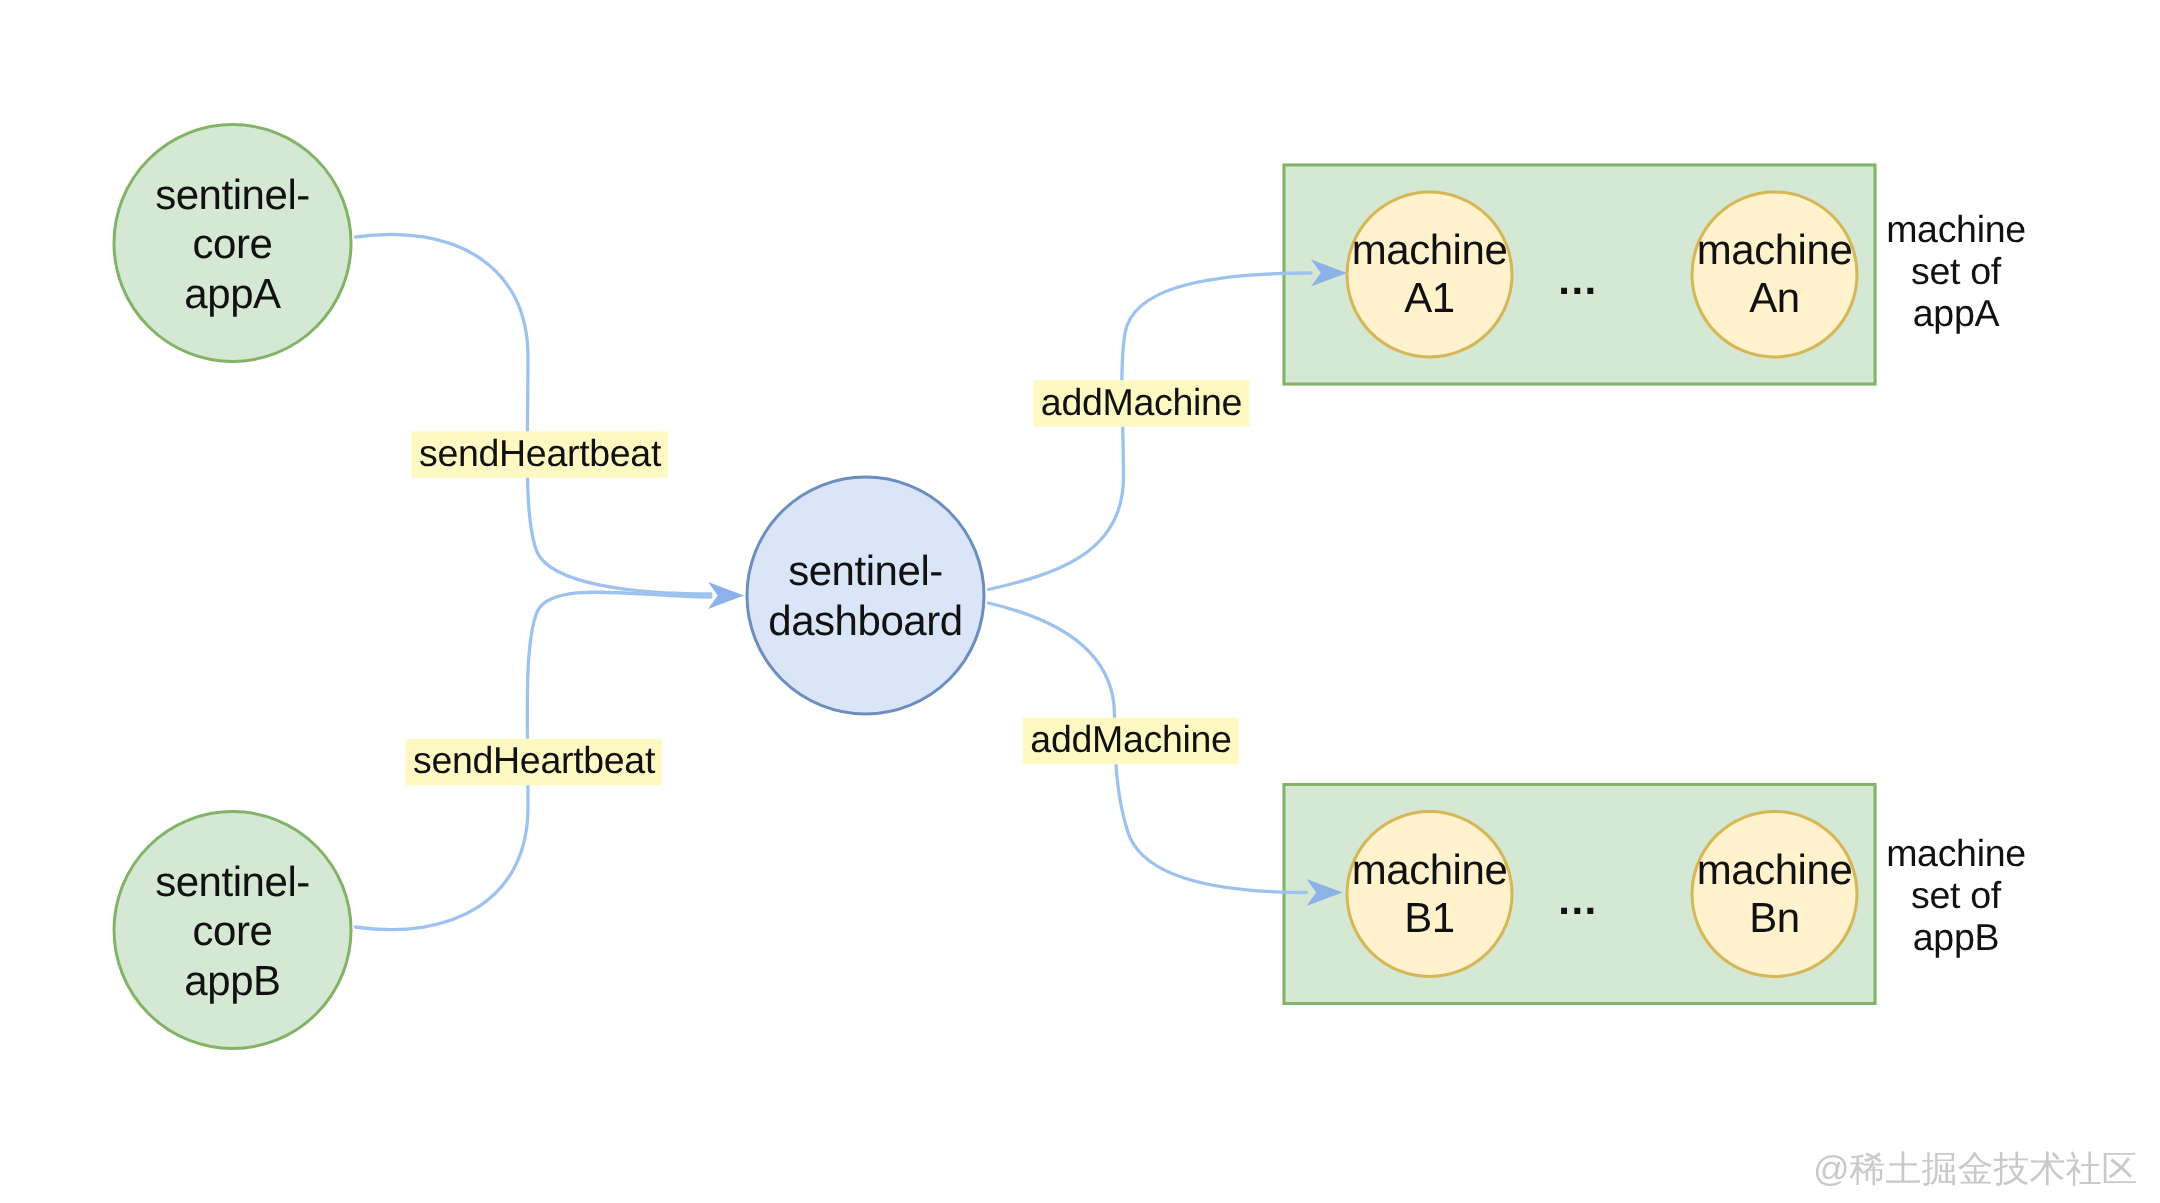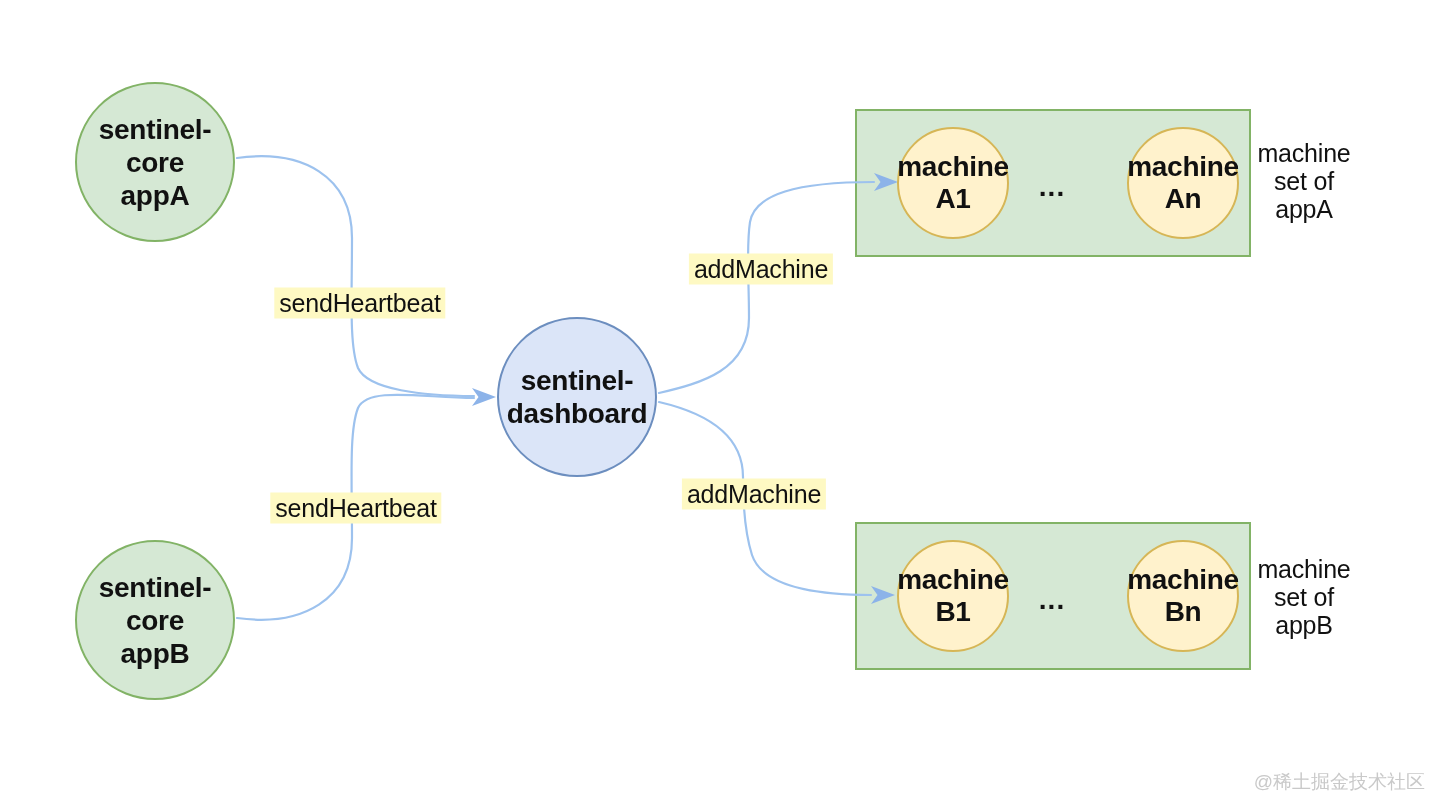--- a/index.html
+++ b/index.html
@@ -19,21 +19,20 @@
   .edges path.line{fill:none; stroke:var(--edge-line); stroke-width:2.2; stroke-linecap:round;}
   .edges path.arrow{fill:var(--edge-arrow); stroke:none;}
   .box{
     position:absolute; z-index:1; box-sizing:border-box;
     background:var(--node-green-fill); border:2px solid var(--node-green-stroke);
   }
   .circle{
     position:absolute; z-index:3; box-sizing:border-box; border-radius:50%;
     display:flex; flex-direction:column; align-items:center; justify-content:center;
     text-align:center;
-    font-weight:bold;
   }
   .circle.green{background:var(--node-green-fill); border:2px solid var(--node-green-stroke);}
   .circle.blue {background:var(--node-blue-fill);  border:2px solid var(--node-blue-stroke);}
   .circle.yellow{background:var(--node-yellow-fill);border:2px solid var(--node-yellow-stroke);}
   .big{width:160px; height:160px; font-size:28px; line-height:33px; letter-spacing:-0.3px;}
   .small{width:112px; height:112px; font-size:28px; line-height:32px; letter-spacing:-0.3px;}
   .edge-label{
     position:absolute; z-index:4; transform:translate(-50%,-50%);
     background:#fef9c3; padding:1px 5px; white-space:nowrap;
     font-size:25px; letter-spacing:-0.2px;
@@ -41,21 +40,21 @@
   .side-label{
     position:absolute; z-index:4; transform:translate(-50%,-50%);
     font-size:25px; line-height:28px; letter-spacing:-0.2px; text-align:center; white-space:nowrap;
   }
   .dots{
     position:absolute; z-index:4; transform:translate(-50%,-50%);
     font-size:28px; font-weight:bold; letter-spacing:1px;
   }
   .watermark{
     position:absolute; z-index:5; right:15px; bottom:7px;
-    color:var(--watermark-text); font-size:19px;
+    color:var(--watermark-text); font-size:24px;
   }
 </style>
 </head>
 <body>
 
 <div class="canvas">
 
   <div class="box" style="left:855px; top:109px; width:396px; height:148px;"></div>
   <div class="box" style="left:855px; top:522px; width:396px; height:148px;"></div>
 

